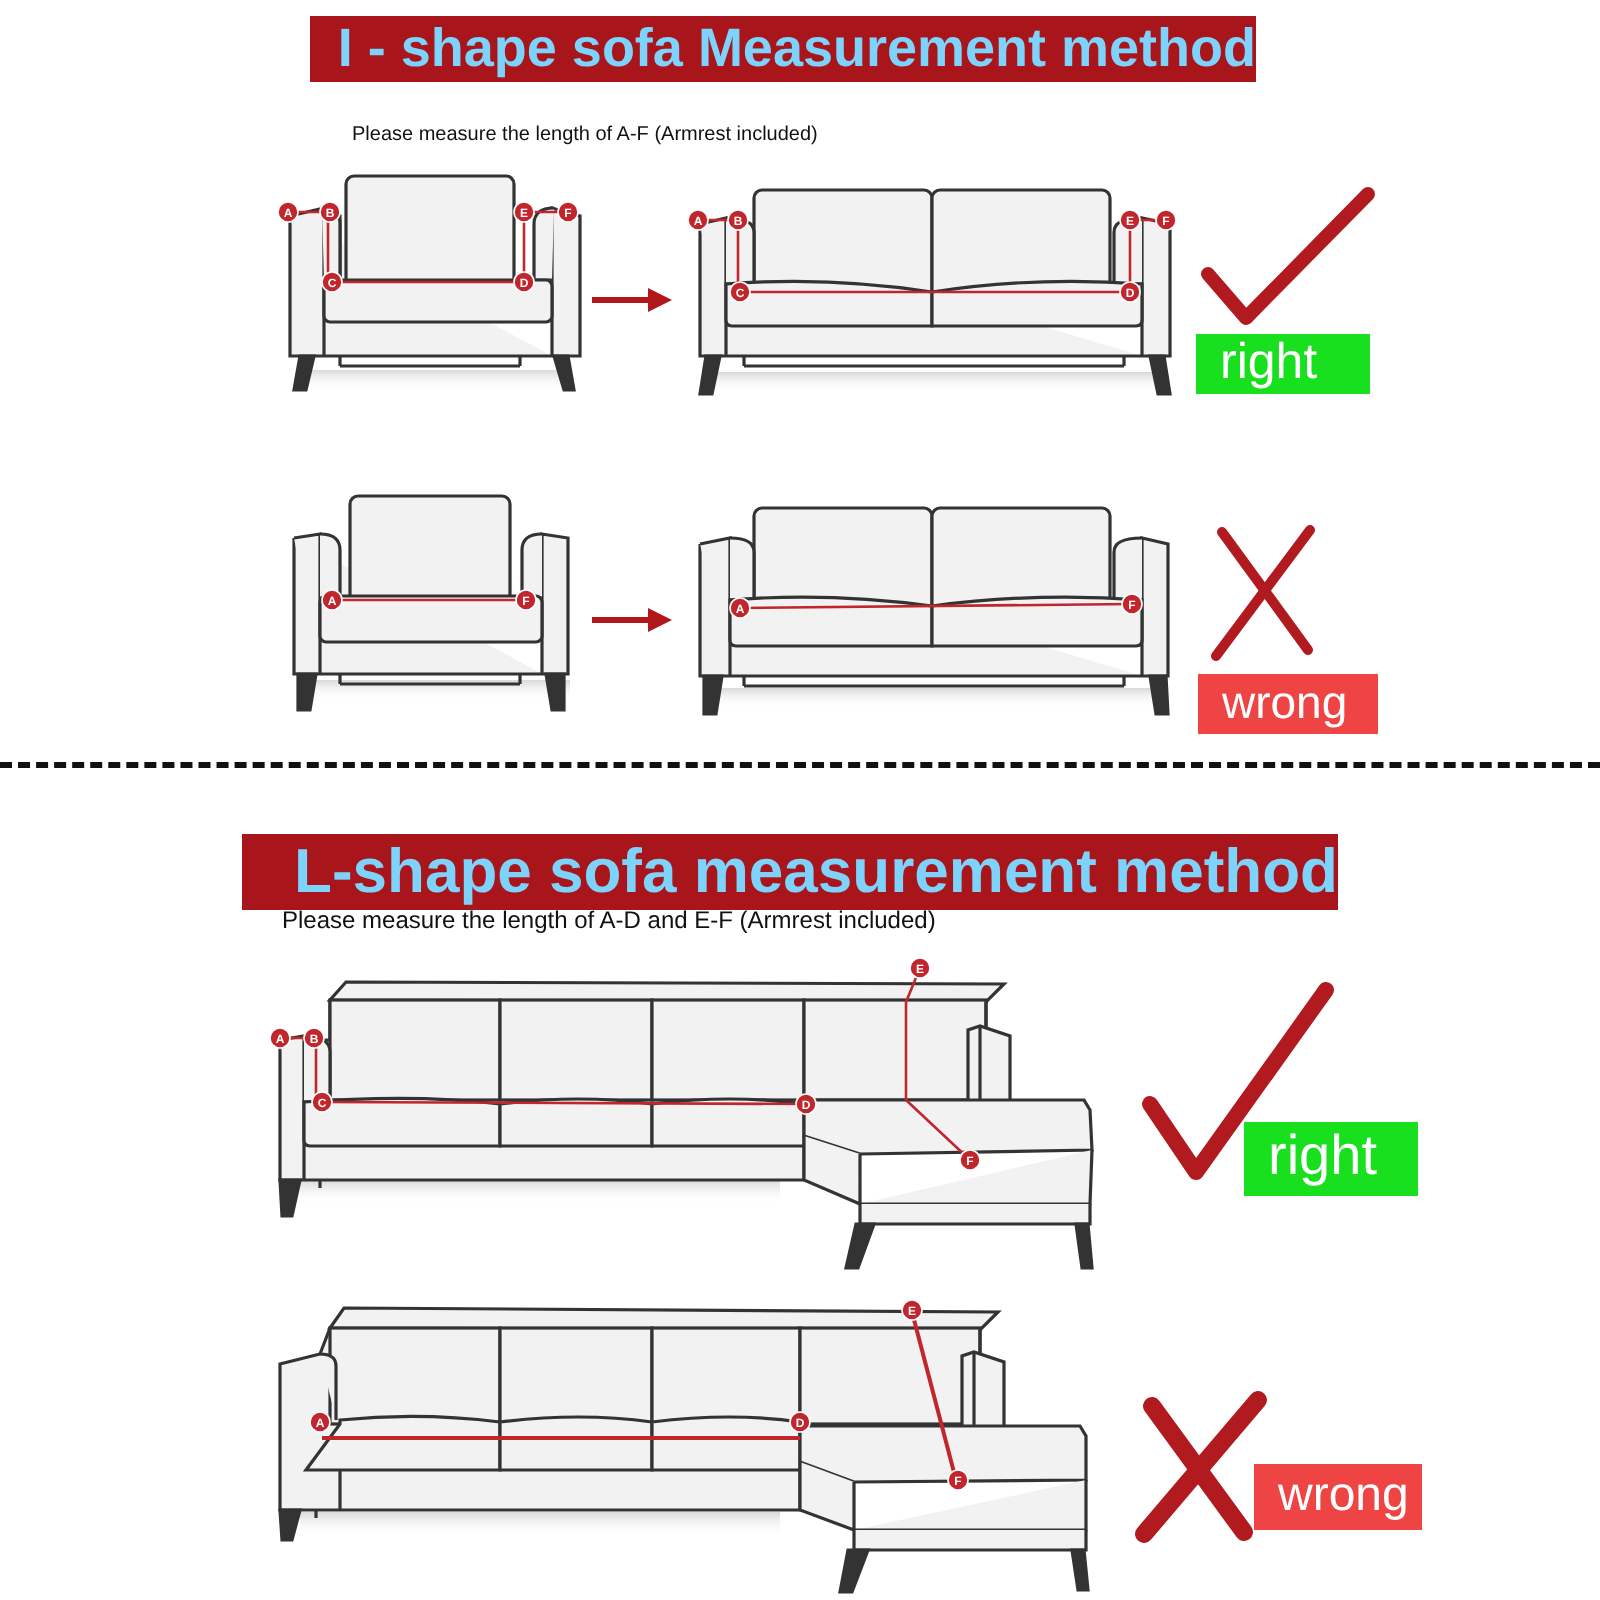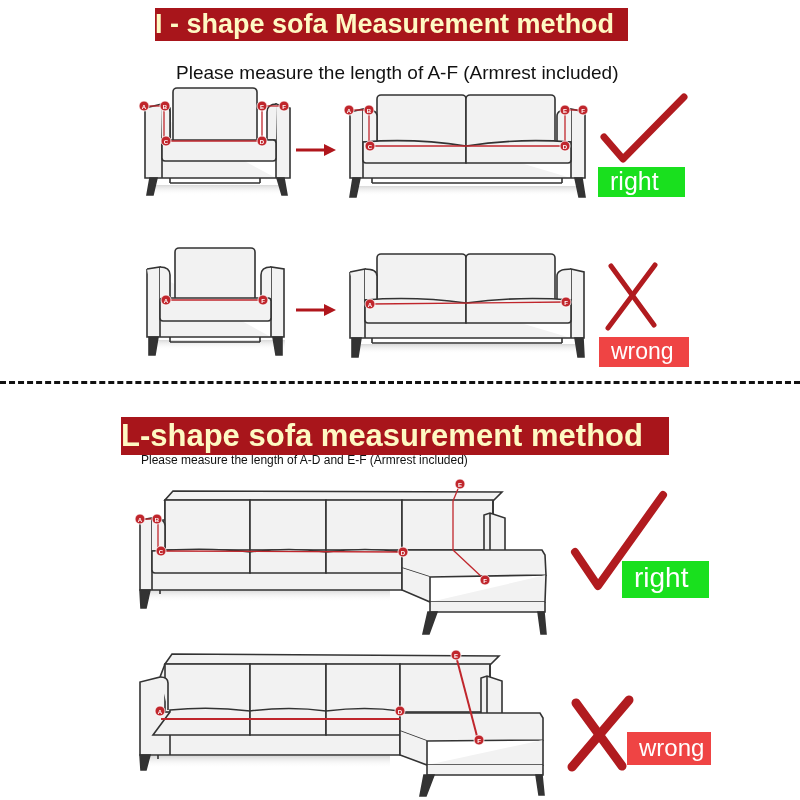--- a/index.html
+++ b/index.html
@@ -1,20 +1,20 @@
 <!DOCTYPE html>
 <html><head>
 <meta charset="utf-8">
 <style>
   html, body { margin:0; padding:0; background:#ffffff; }
   body { width:800px; height:800px; position:relative; overflow:hidden; font-family:"Liberation Sans", sans-serif; }
-  .banner { position:absolute; background:#a8151b; color:#fef9c3; font-weight:bold; text-align:left; white-space:nowrap; }
+  .banner { position:absolute; background:#a8151b; color:#7dd3fc; font-weight:bold; text-align:right; white-space:nowrap; }
   .banner-i { left:155px; top:8px; width:473px; height:33px; font-size:27px; line-height:33px; }
   .banner-l { left:121px; top:417px; width:548px; height:38px; font-size:31px; line-height:38px; }
-  .instr { position:absolute; color:#111; font-size:19px; white-space:nowrap; }
+  .instr { position:absolute; color:#111; font-size:10px; white-space:nowrap; }
   .instr-i { left:176px; top:62px; }
   .instr-l { left:141px; top:453px; font-size:12px; }
   .divider { position:absolute; left:0; top:381px; width:800px; height:0; border-top:3px dashed #111; }
   svg.fig { position:absolute; left:0; top:0; }
   .tag { position:absolute; color:#fff; font-weight:normal; text-align:left;padding-left:12px; }
   .tag-right { background:#19e01e; }
   .tag-wrong { background:#ef4444; }
   .t1 { left:598px; top:167px; width:75px; height:30px; font-size:25px; line-height:28px; }
   .t2 { left:599px; top:337px; width:78px; height:30px; font-size:23px; line-height:29px; }
   .t3 { left:622px; top:561px; width:75px; height:37px; font-size:28px; line-height:34px; }

